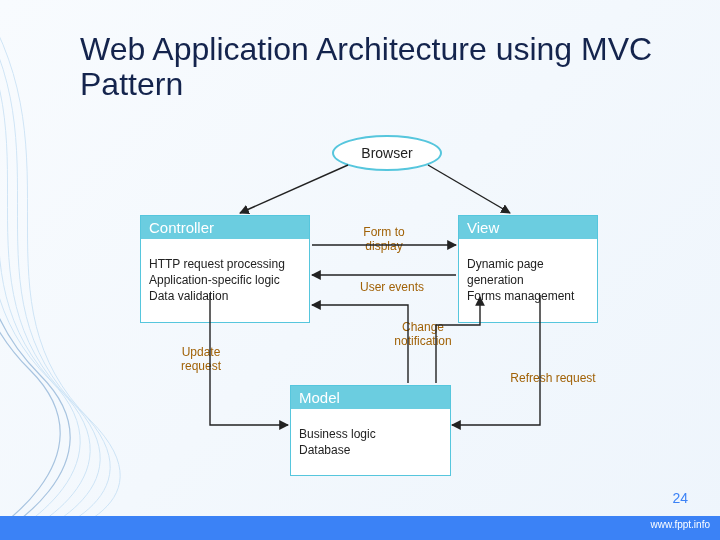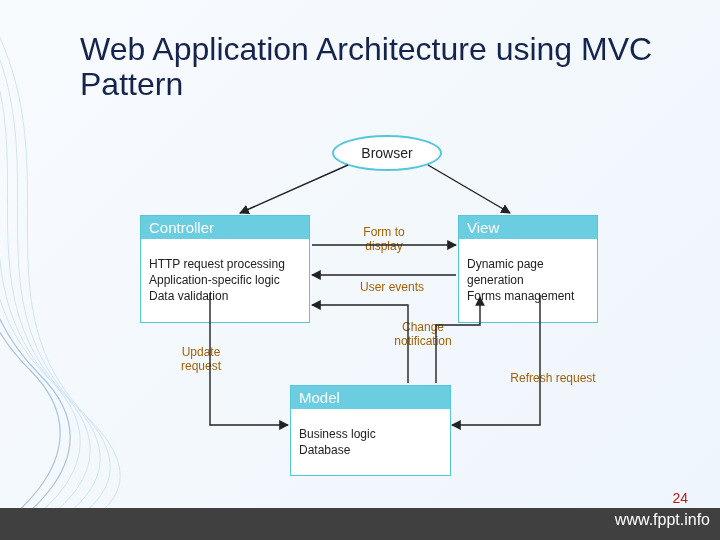--- a/index.html
+++ b/index.html
@@ -68,29 +68,29 @@
     font-size: 12px;
     color: #a16207;
     text-align: center;
     line-height: 1.2;
   }
   .page-num {
     position: absolute;
     right: 32px;
     bottom: 34px;
     font-size: 14px;
-    color: #b91c1c;
+    color: #3b82f6;
   }
   .footer {
     position: absolute;
     left: 0; bottom: 0;
-    width: 720px; height: 32px;
-    background: #404040;
+    width: 720px; height: 24px;
+    background: #3b82f6;
     color: #fff;
-    font-size: 16px;
+    font-size: 10px;
     text-align: right;
     padding: 3px 10px;
   }
   svg.arrows {
     position: absolute;
     left: 0; top: 0;
     width: 500px;
     height: 350px;
     pointer-events: none;
   }

